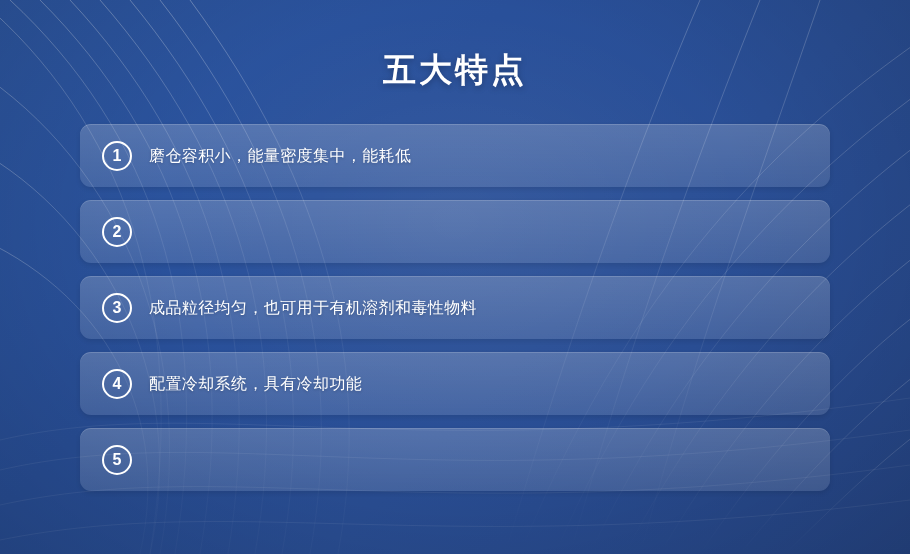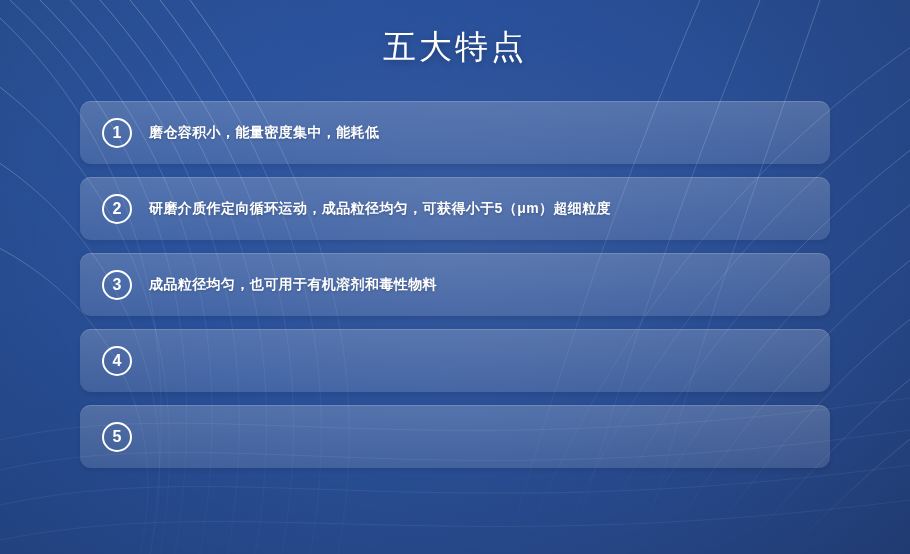--- a/index.html
+++ b/index.html
@@ -31,23 +31,23 @@
     position: absolute;
     inset: 0;
     background: radial-gradient(ellipse at 50% 40%, rgba(255,255,255,0.06) 0%, rgba(0,0,0,0.0) 45%, rgba(0,0,0,0.18) 100%);
     pointer-events: none;
   }
   .title {
     position: relative;
     text-align: center;
     color: #ffffff;
     font-size: 33px;
-    font-weight: normal;
+    font-weight: bold;
     letter-spacing: 3px;
-    padding-top: 25px;
+    padding-top: 48px;
     text-shadow: 0 2px 6px rgba(0,0,0,0.28);
   }
   .list {
     position: relative;
     margin: 31px 80px 0 80px;
     display: flex;
     flex-direction: column;
     gap: 13px;
   }
   .row {
@@ -70,22 +70,22 @@
     font-size: 16px;
     font-weight: bold;
     display: flex;
     align-items: center;
     justify-content: center;
     box-sizing: border-box;
     margin-right: 17px;
   }
   .text {
     color: #ffffff;
-    font-size: 14px;
-    font-weight: bold;
+    font-size: 16px;
+    font-weight: normal;
     letter-spacing: 0.4px;
     line-height: 1.2;
     text-shadow: 0 1px 3px rgba(0,0,0,0.22);
   }
 </style>
 </head>
 <body>
 
 <div class="poster">
 
@@ -142,30 +142,30 @@
 
   <div class="list">
 
     <div class="row">
       <div class="num">1</div>
       <div class="text">磨仓容积小，能量密度集中，能耗低</div>
     </div>
 
     <div class="row">
       <div class="num">2</div>
-      <div class="text">研磨介质作定向循环运动，成品粒径均匀，可获得小于5（μm）超细粒度</div>
     </div>
 
     <div class="row">
       <div class="num">3</div>
       <div class="text">成品粒径均匀，也可用于有机溶剂和毒性物料</div>
     </div>
 
     <div class="row">
       <div class="num">4</div>
+      <div class="text">配置冷却系统，具有冷却功能</div>
     </div>
 
     <div class="row">
       <div class="num">5</div>
     </div>
 
   </div>
 </div>
 
 </body></html>

